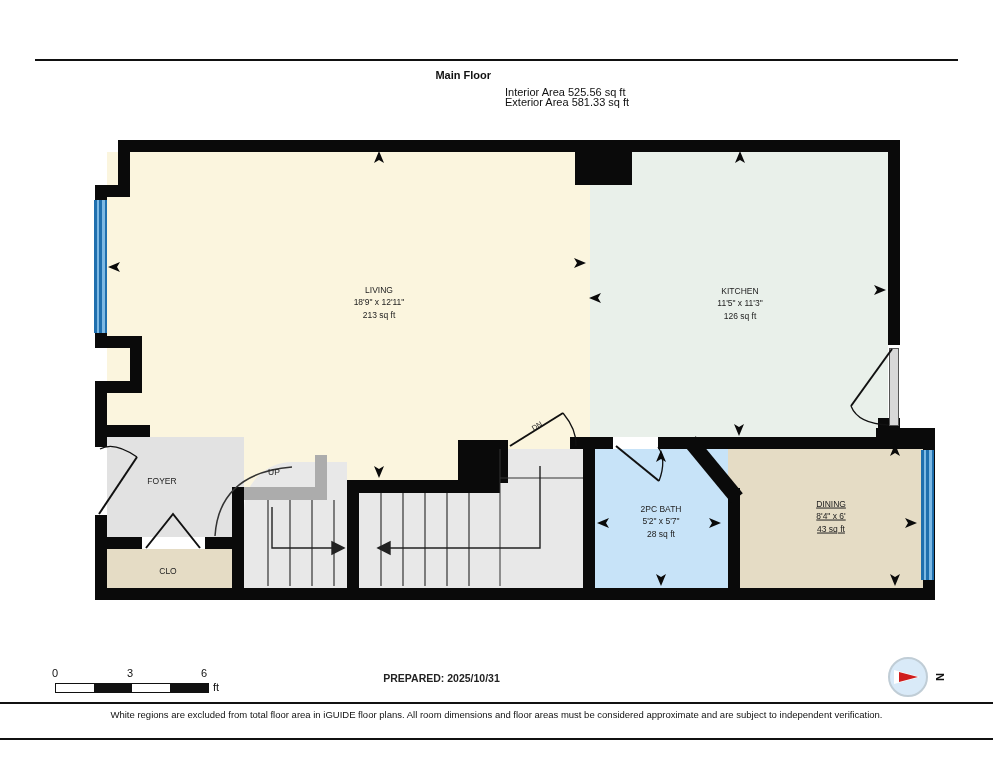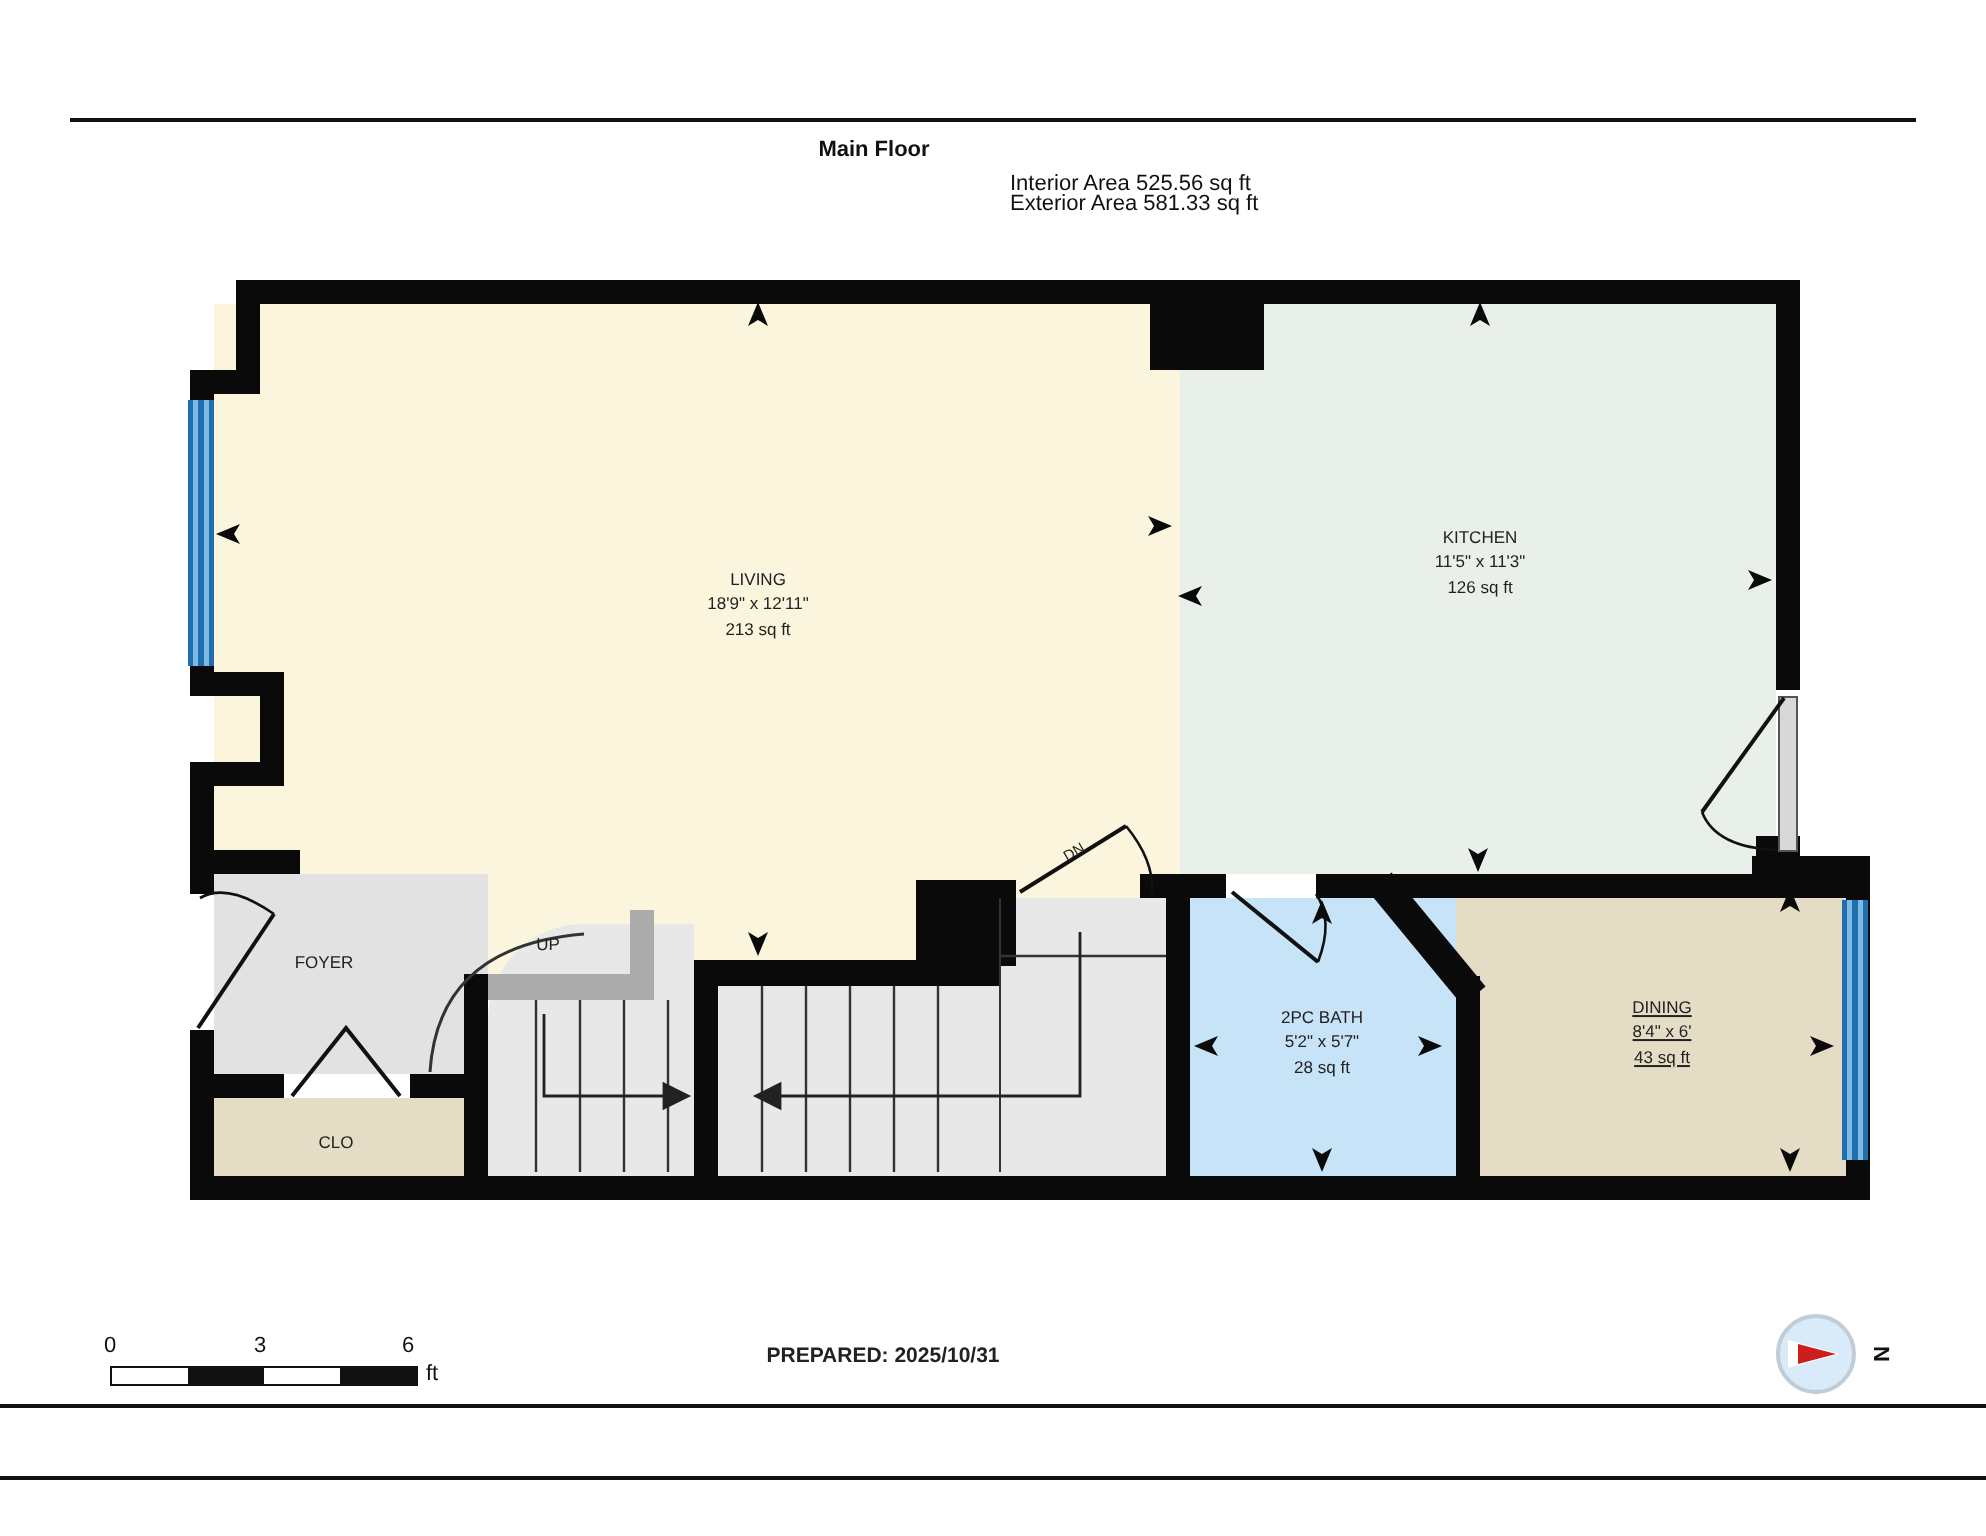--- a/index.html
+++ b/index.html
@@ -2,21 +2,21 @@
 <html><head>
 <meta charset="utf-8">
 <style>
   html,body{margin:0;padding:0;background:#fff;}
   .page{position:relative;width:993px;height:768px;background:#fff;outline:1px solid #b9b9b9;
         font-family:"Liberation Sans",sans-serif;overflow:hidden;}
   .abs{position:absolute;}
   
   .title{left:0;top:29px;width:993px;text-align:center;font-size:18px;font-weight:bold;color:#111;}
   .rule{background:#111;}
-  .floor-label{left:383px;top:69px;width:108px;text-align:center;font-size:11px;font-weight:bold;color:#111;}
+  .floor-label{left:383px;top:69px;width:108px;text-align:right;font-size:11px;font-weight:bold;color:#111;}
   .area-line{left:505px;width:200px;font-size:11px;color:#111;}
   
   .room{position:absolute;}
   .wall{position:absolute;background:#0a0a0a;z-index:4;}
   .railing{position:absolute;background:#acacac;z-index:3;}
   .window{position:absolute;z-index:5;
     background:linear-gradient(90deg,#1f6fae 0 2.5px,#7db9e4 2.5px 5.2px,#1f6fae 5.2px 7.8px,#7db9e4 7.8px 10.5px,#1f6fae 10.5px 13px);}
   .door-panel{position:absolute;background:#d8d8d8;border:1px solid #555;z-index:5;}
   svg.overlay{position:absolute;left:0;top:0;z-index:6;pointer-events:none;}
   .room-label{position:absolute;z-index:7;text-align:center;font-size:8.5px;color:#222;line-height:1.45;white-space:nowrap;transform:translate(-50%,-50%);}
@@ -155,21 +155,21 @@
       <path d="M721,523 l-12,-5 l3,5 l-3,5 z"></path>
       <path d="M917,523 l-12,-5 l3,5 l-3,5 z"></path>
     </g>
   </svg>
 
   <div class="room-label" style="left:379px;top:302px;">
     <div>LIVING</div>
       <div>18'9" x 12'11"</div>
       <div>213 sq ft</div>
   </div>
-  <div class="room-label" style="left:740px;top:281px;">
+  <div class="room-label" style="left:740px;top:303px;">
     <div>KITCHEN</div>
       <div>11'5" x 11'3"</div>
       <div>126 sq ft</div>
   </div>
   <div class="room-label" style="left:661px;top:521px;">
     <div>2PC BATH</div>
       <div>5'2" x 5'7"</div>
       <div>28 sq ft</div>
   </div>
   <div class="room-label" style="left:831px;top:516px;text-decoration:underline;">
@@ -196,15 +196,16 @@
   <div class="abs prepared">PREPARED: 2025/10/31</div>
 
   <svg class="abs" style="left:884px;top:653px;z-index:2;" width="48" height="48" viewBox="0 0 48 48">
     <circle cx="24" cy="24" r="19" fill="#d9eaf8" stroke="#c0cdd6" stroke-width="2"></circle>
     <polygon points="10,17 36,24 10,31" fill="#ffffff"></polygon>
     <polygon points="15,19 34,24 15,29" fill="#cf1d1d"></polygon>
   </svg>
   <div class="abs compass-n">N</div>
 
   <div class="abs rule" style="left:0;top:702px;width:993px;height:2px;"></div>
+  <div class="abs disclaimer">White regions are excluded from total floor area in iGUIDE floor plans. All room dimensions and floor areas must be considered approximate and are subject to independent verification.</div>
   <div class="abs rule" style="left:0;top:738px;width:993px;height:2px;"></div>
 
 </div>
 
 </body></html>

